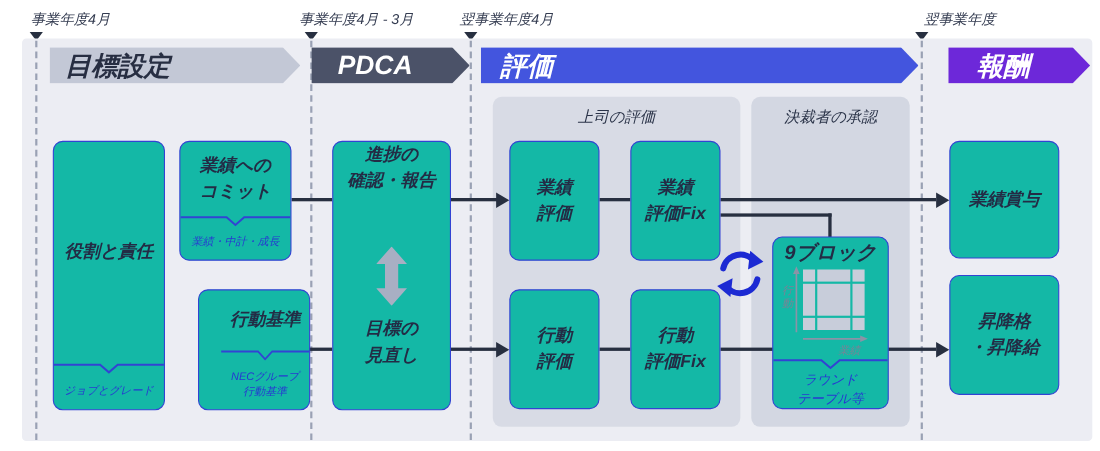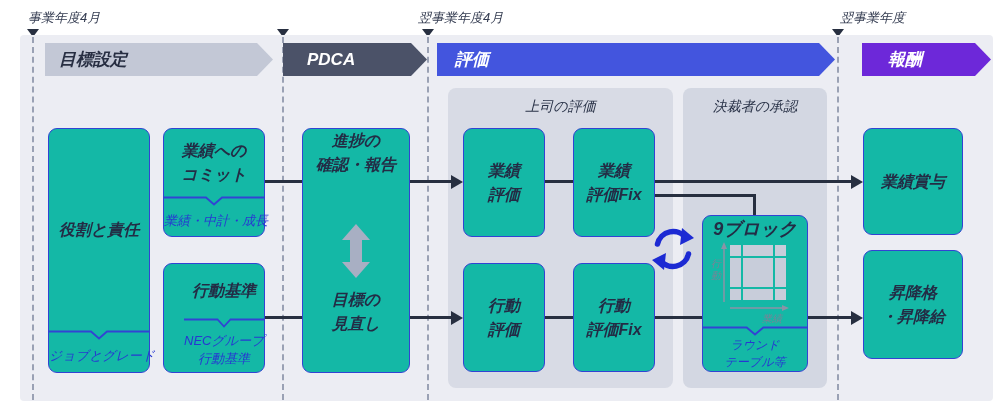--- a/index.html
+++ b/index.html
@@ -6,21 +6,21 @@
   .stage{position:relative;width:1000px;height:410px;background:#ffffff;overflow:hidden;
          font-family:"Liberation Sans","DejaVu Sans",sans-serif;color:#232c45;font-style:italic;}
   
   .tlabel{position:absolute;top:9px;font-size:13px;font-weight:500;color:#333b50;white-space:nowrap;}
   .tmark{position:absolute;top:29px;width:0;height:0;border-left:6px solid transparent;
          border-right:6px solid transparent;border-top:8px solid #272f40;}
   .vline{position:absolute;top:37px;height:363px;width:0;border-left:2px dashed #9aa1b4;z-index:2;}
   
   .canvas{position:absolute;left:20px;top:35px;width:973px;height:366px;background:#ecedf3;border-radius:4px;z-index:0;}
   
-  .sarrow{position:absolute;top:43px;height:33px;display:flex;align-items:center;font-size:17px;
+  .sarrow{position:absolute;top:43px;height:33px;display:flex;align-items:center;font-size:24px;
           font-weight:bold;z-index:3;box-sizing:border-box;
           clip-path:polygon(0 0,calc(100% - 16px) 0,100% 50%,calc(100% - 16px) 100%,0 100%);}
   .sa-goal{left:45px;width:228px;background:#c3c8d6;color:#272e42;padding-left:14px;}
   .sa-pdca{left:283px;width:144px;background:#4b5268;color:#ffffff;padding-left:24px;}
   .sa-eval{left:437px;width:398px;background:#4355de;color:#ffffff;padding-left:18px;}
   .sa-reward{left:862px;width:129px;background:#6d28d9;color:#ffffff;padding-left:26px;}
   
   .panel{position:absolute;top:88px;height:300px;background:#d8dbe5;border-radius:8px;z-index:1;}
   .p-supervisor{left:448px;width:225px;}
   .p-approver{left:683px;width:144px;background:#d3d7e2;}
@@ -28,28 +28,28 @@
   
   .hl{position:absolute;height:3px;background:#272f40;z-index:3;}
   .vl{position:absolute;width:3px;background:#272f40;z-index:3;}
   .ah{position:absolute;width:0;height:0;border-top:7px solid transparent;
       border-bottom:7px solid transparent;border-left:12px solid #272f40;z-index:3;}
   
   .node{position:absolute;background:#14b8a6;border:1.5px solid #3243d3;border-radius:9px;
         box-sizing:border-box;display:flex;flex-direction:column;font-size:16px;font-weight:600;
         color:#232c45;text-align:center;z-index:4;}
   .node .main{flex:1;display:flex;flex-direction:column;justify-content:center;line-height:1.5;}
-  .node .sub{color:#2737d2;font-size:13px;font-weight:500;line-height:1.4;display:flex;
+  .node .sub{color:#2737d2;font-size:10px;font-weight:500;line-height:1.4;display:flex;
              flex-direction:column;justify-content:center;white-space:nowrap;}
   .divider{display:block;width:100%;height:10px;flex:0 0 auto;}
   .n-role{left:48px;top:128px;width:102px;height:245px;}
   .n-role .sub{height:32px;}
   .n-commit{left:163px;top:128px;width:102px;height:109px;}
   .n-commit .sub{height:30px;}
-  .n-conduct{left:163px;top:263px;width:102px;height:110px;padding-left:20px;}
+  .n-conduct{left:180px;top:263px;width:102px;height:110px;padding-left:20px;}
   .n-conduct .sub{height:44px;}
   .n-pdca{left:302px;top:128px;width:108px;height:245px;}
   .n-pdca .ptext{height:84px;display:flex;flex-direction:column;justify-content:flex-start;line-height:1.5;}
   .n-pdca .picon{flex:1;display:flex;align-items:center;justify-content:center;}
   .n-perf{left:463px;top:128px;width:82px;height:109px;}
   .n-perffix{left:573px;top:128px;width:82px;height:109px;}
   .n-behav{left:463px;top:263px;width:82px;height:109px;}
   .n-behavfix{left:573px;top:263px;width:82px;height:109px;}
   .n-nine{left:702px;top:215px;width:106px;height:157px;z-index:5;}
   .n-nine .ntitle{height:26px;display:flex;align-items:flex-end;justify-content:center;
@@ -59,20 +59,21 @@
   .n-bonus{left:863px;top:128px;width:100px;height:107px;}
   .n-promo{left:863px;top:250px;width:100px;height:109px;}
   .cycle{position:absolute;left:648px;top:224px;z-index:6;}
 </style>
 </head>
 <body>
 
 <div class="stage">
 
   <div class="tlabel" style="left:28px">事業年度4月</div>
+  <div class="tlabel" style="left:272px">事業年度4月 - 3月</div>
   <div class="tlabel" style="left:418px">翌事業年度4月</div>
   <div class="tlabel" style="left:840px">翌事業年度</div>
 
   <div class="tmark" style="left:27px"></div>
   <div class="tmark" style="left:277px"></div>
   <div class="tmark" style="left:422px"></div>
   <div class="tmark" style="left:832px"></div>
 
   <div class="canvas"></div>
 

